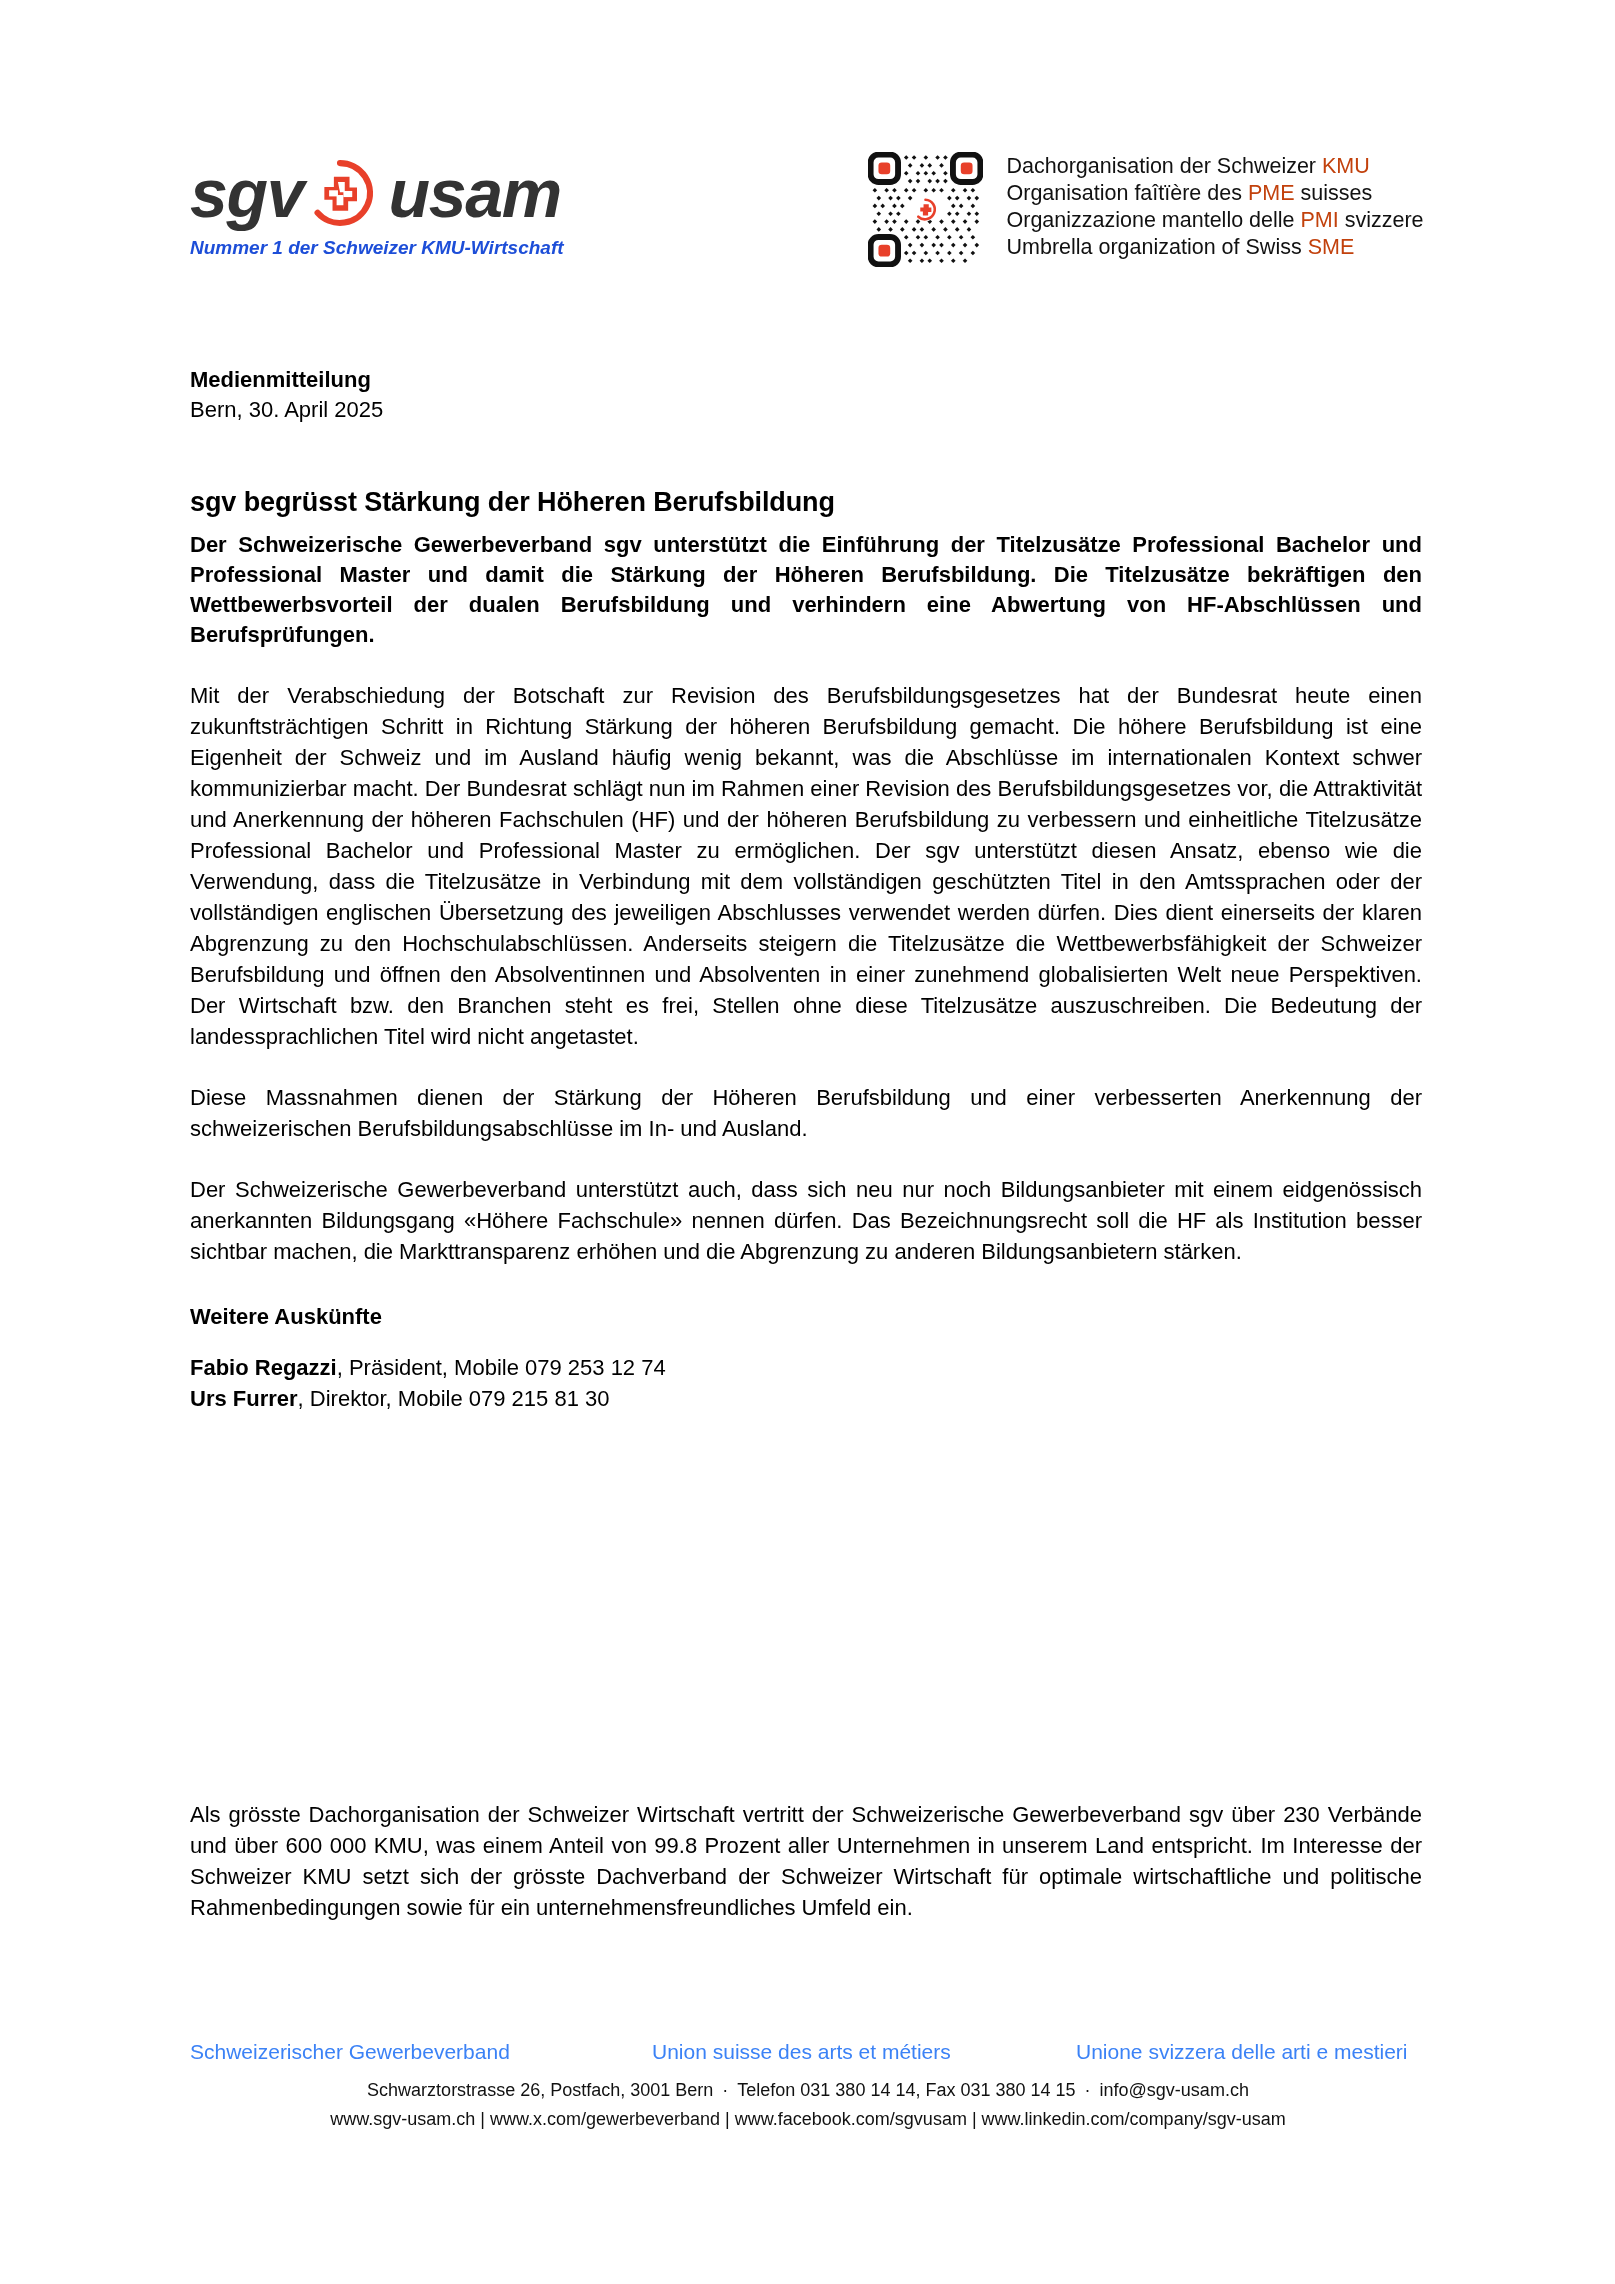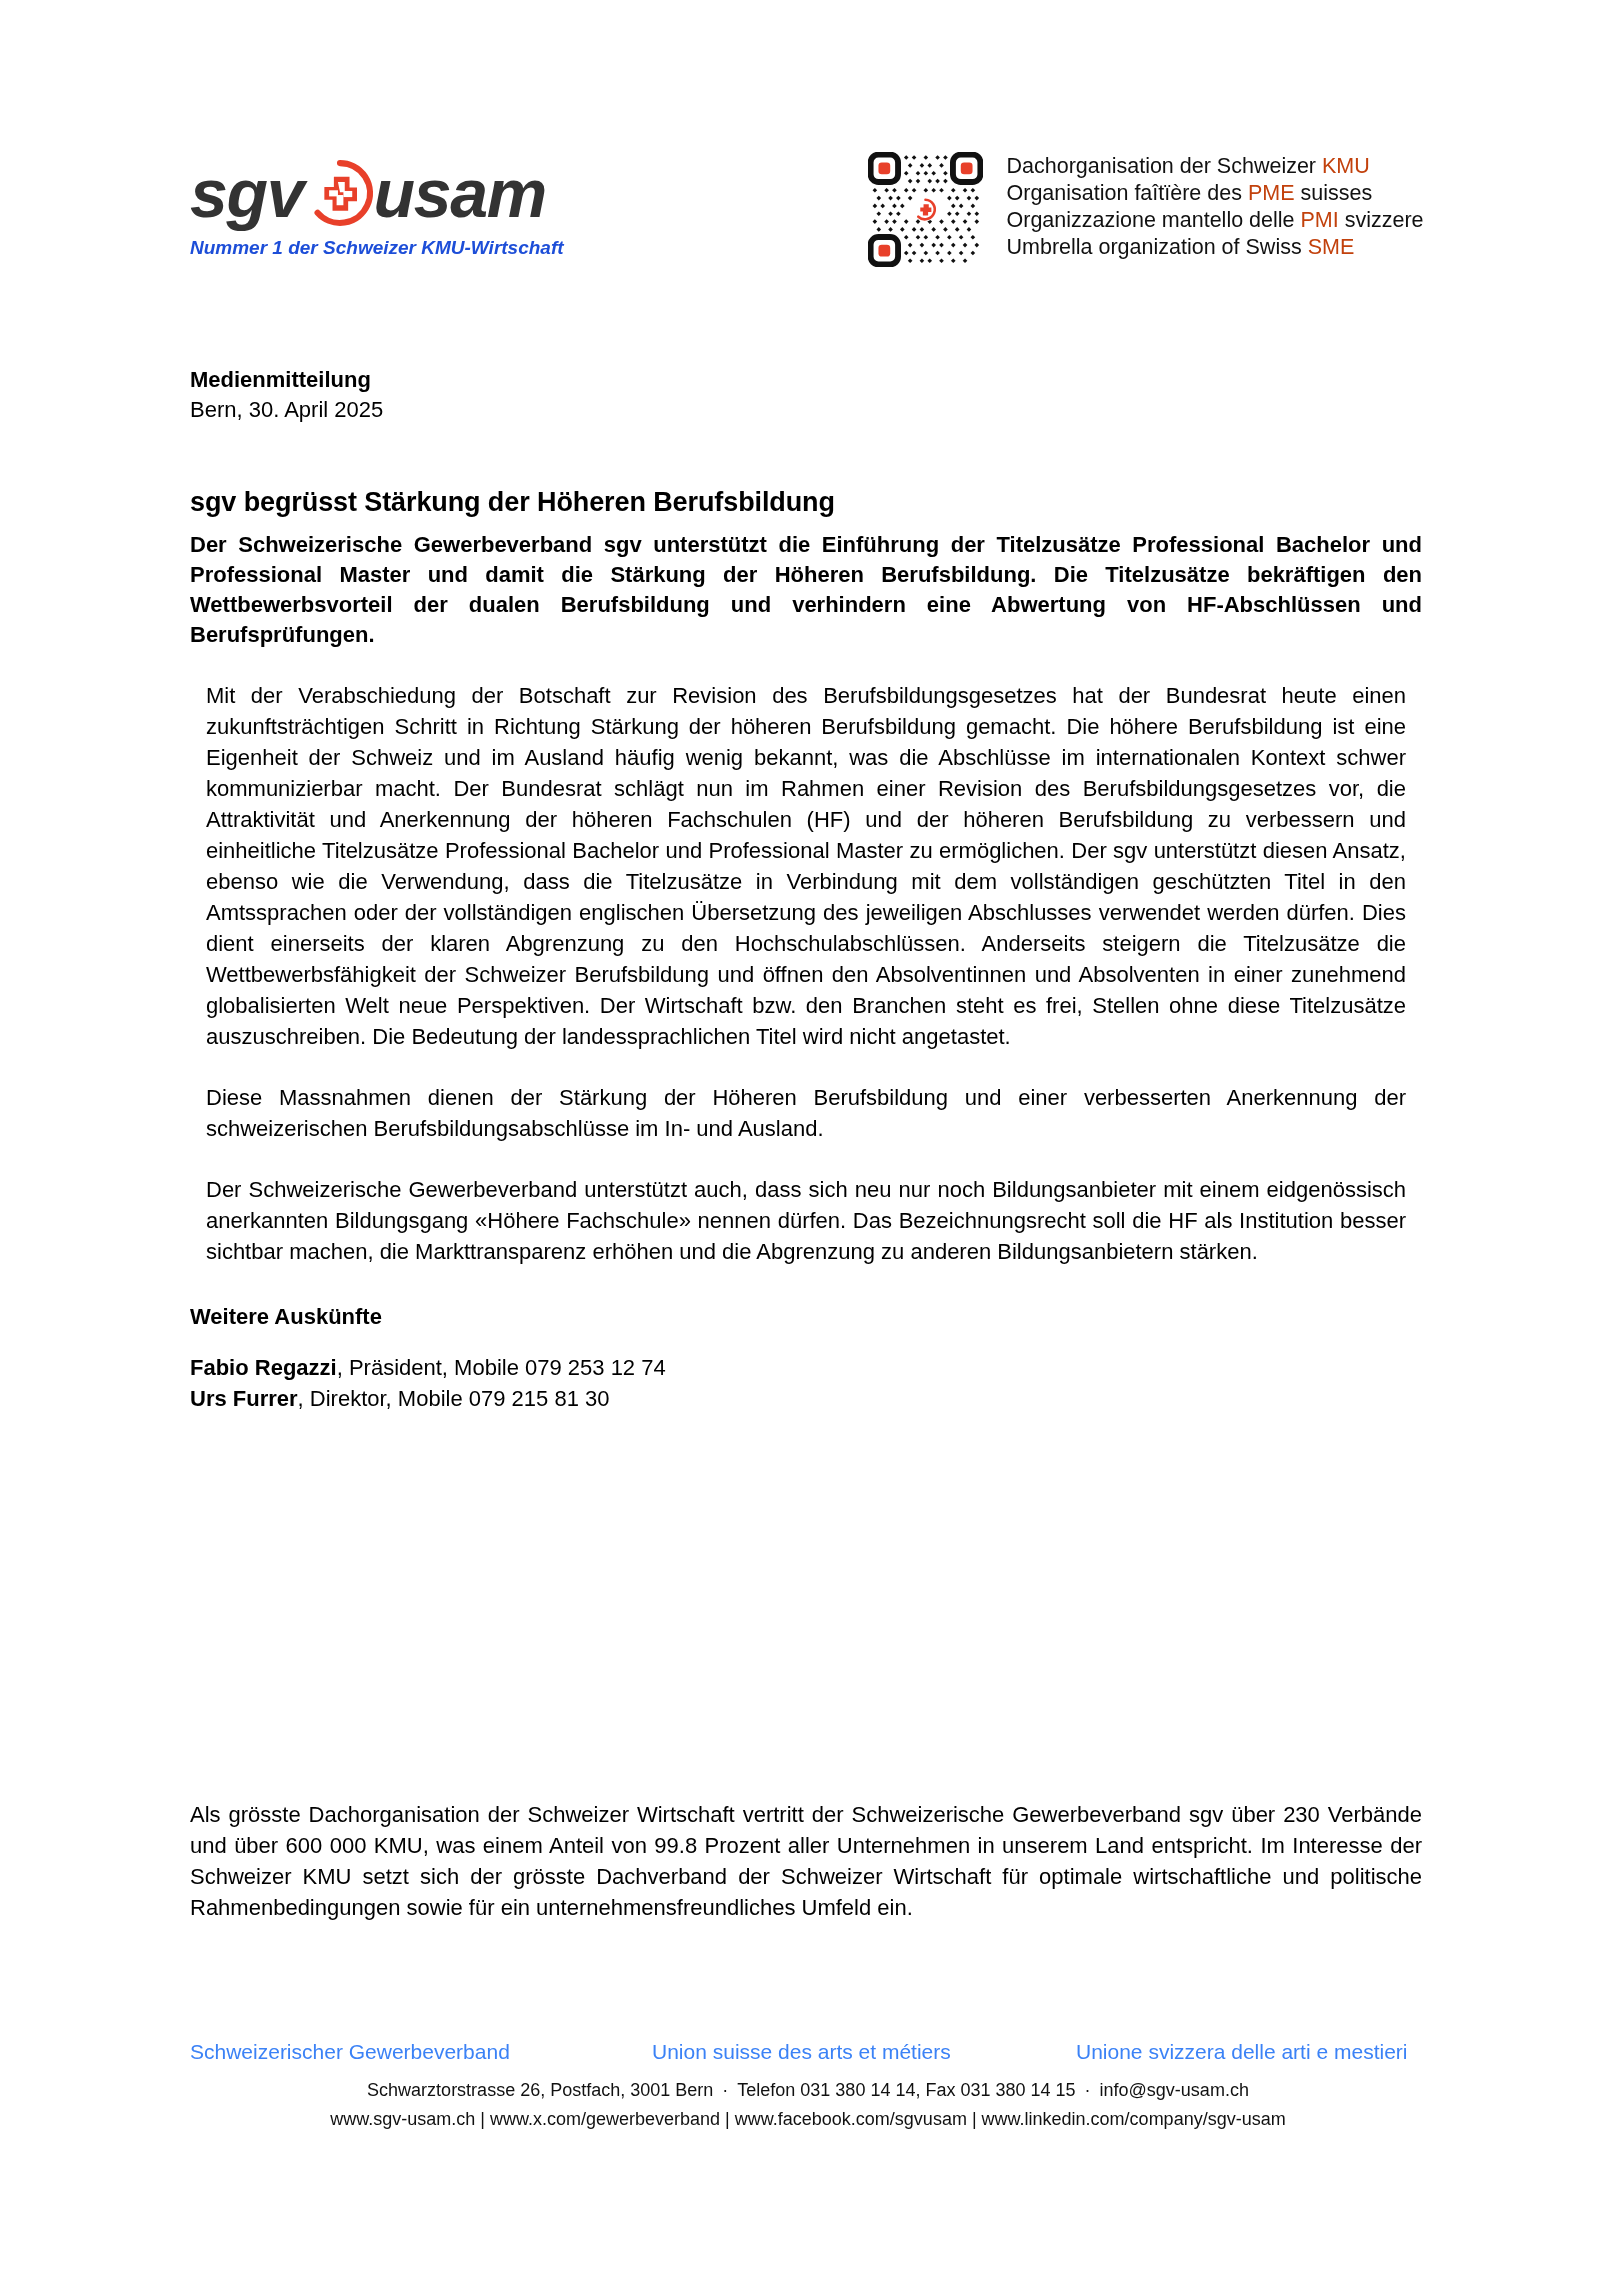--- a/index.html
+++ b/index.html
@@ -44,21 +44,21 @@
     align-items: center;
     height: 70px;
     font-style: italic;
     font-weight: bold;
     font-size: 68px;
     letter-spacing: -1.3px;
     color: #333333;
     line-height: 1;
   }
   .logo-sgv { margin-right: 1.3px; }
-  .logo-usam { margin-left: 1px; }
+  .logo-usam { margin-left: 16px; }
 
   .logo-emblem {
     width: 68px;
     height: 68px;
     position: relative;
     display: inline-block;
     flex: 0 0 auto;
     margin: 0 -1.3px 0 1.3px;
   }
   .logo-emblem svg { display: block; }
@@ -122,21 +122,21 @@
   .lead {
     margin-top: 11px;
     font-size: 22px;
     font-weight: bold;
     line-height: 30px;
     text-align: justify;
     text-justify: inter-word;
   }
 
   p.body {
-    margin: 16px;
+    margin: 0;
     margin-top: 30px;
     font-size: 22px;
     line-height: 31px;
     text-align: justify;
     text-justify: inter-word;
     hyphens: manual;
   }
 
   .subhead {
     margin-top: 35px;

